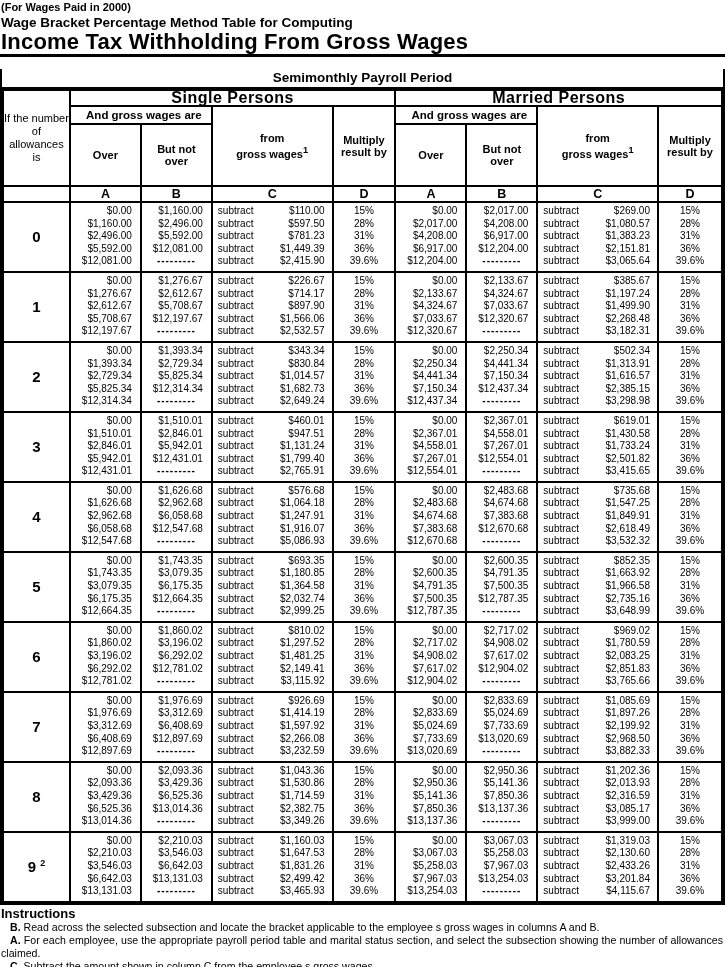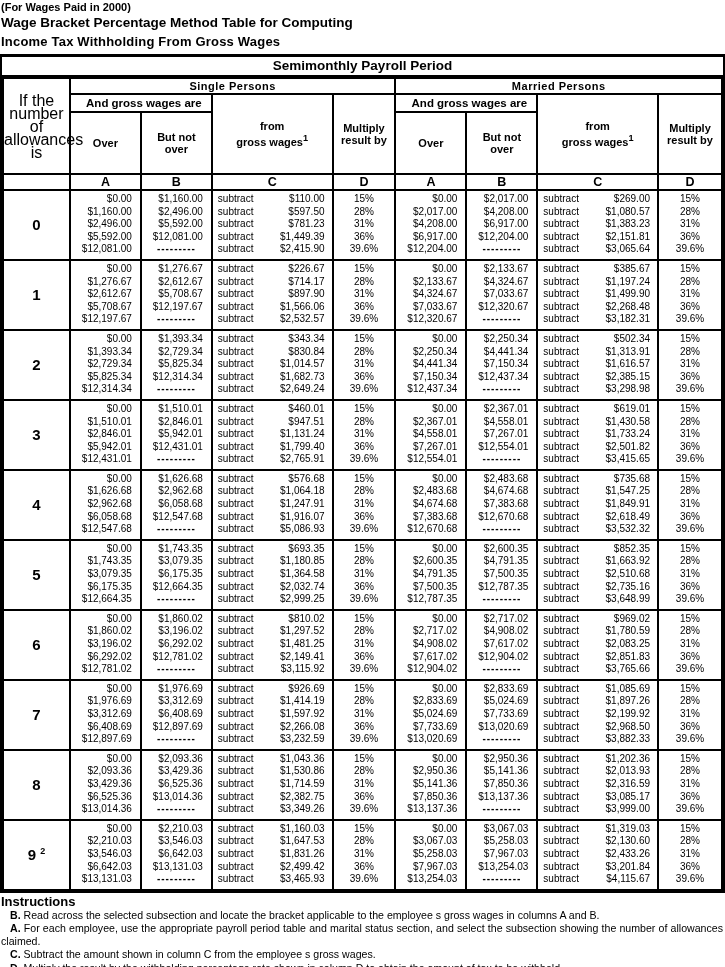--- a/index.html
+++ b/index.html
@@ -3,33 +3,33 @@
 <meta charset="utf-8">
 <style>
   html,body { margin:0; padding:0; background:#fff; color:#000;
     font-family:"Liberation Sans","DejaVu Sans",sans-serif; }
   .page { width:725px; box-sizing:border-box; }
 
   
   .titles { padding:1px 2px 2px 1px; }
   .t1 { font-size:11px; font-weight:bold; line-height:13px; }
   .t2 { font-size:13.5px; font-weight:bold; line-height:17px; }
-  .t3 { font-size:13px; font-weight:bold; line-height:21px; letter-spacing:0.2px; }
+  .t3 { font-size:22px; font-weight:bold; line-height:21px; letter-spacing:0.2px; }
   .title-rule { border-top:3px solid #000; }
 
   
   .frame { border-left:2px solid #000; border-right:2px solid #000; border-bottom:2px solid #000; }
   .period { text-align:center; font-size:13.5px; font-weight:bold; padding:1px 9px 2px;
-    border-bottom:2px solid #000; }
+    border-bottom:2px solid #000;margin-top:12px; }
 
   table { border-collapse:collapse; width:100%; table-layout:fixed; }
   th, td { border:2px solid #000; padding:0; vertical-align:middle; }
   thead th { font-size:11px; font-weight:bold; text-align:center; line-height:12px; }
-  .allow-h { font-weight:normal; font-size:16px; line-height:13px; }
-  .sec-h { font-size:11px; letter-spacing:0.5px; padding:1px 0; }
+  .allow-h { font-weight:normal; font-size:11px; line-height:13px; }
+  .sec-h { font-size:16px; letter-spacing:0.5px; padding:1px 0; }
   .gw-h { text-align:center; padding:2px 0 2px 6px; font-size:11.5px; }
   .sub-h { padding:13px 0; }
   .bno-inner { max-width:46px; margin:5px auto; }
   .letters th { font-size:12.5px; padding:0; line-height:14px; }
 
   
   td.allow-cell { text-align:center; font-size:15px; font-weight:bold; }
   .allow-sup { font-size:9px; }
   td.money-cell, td.subtract-cell, td.rate-cell { font-size:10px; padding:2px 0 3px; }
   .mline { text-align:right; padding-right:8px; line-height:12.6px; white-space:nowrap; }
@@ -625,21 +625,21 @@
               <div class="cline">
                 <span class="subword">subtract</span>
                 <span class="subamt">$852.35</span>
               </div>
               <div class="cline">
                 <span class="subword">subtract</span>
                 <span class="subamt">$1,663.92</span>
               </div>
               <div class="cline">
                 <span class="subword">subtract</span>
-                <span class="subamt">$2,510.68</span>
+                <span class="subamt">$1,966.58</span>
               </div>
               <div class="cline">
                 <span class="subword">subtract</span>
                 <span class="subamt">$2,735.16</span>
               </div>
               <div class="cline">
                 <span class="subword">subtract</span>
                 <span class="subamt">$3,648.99</span>
               </div>
             </td>

